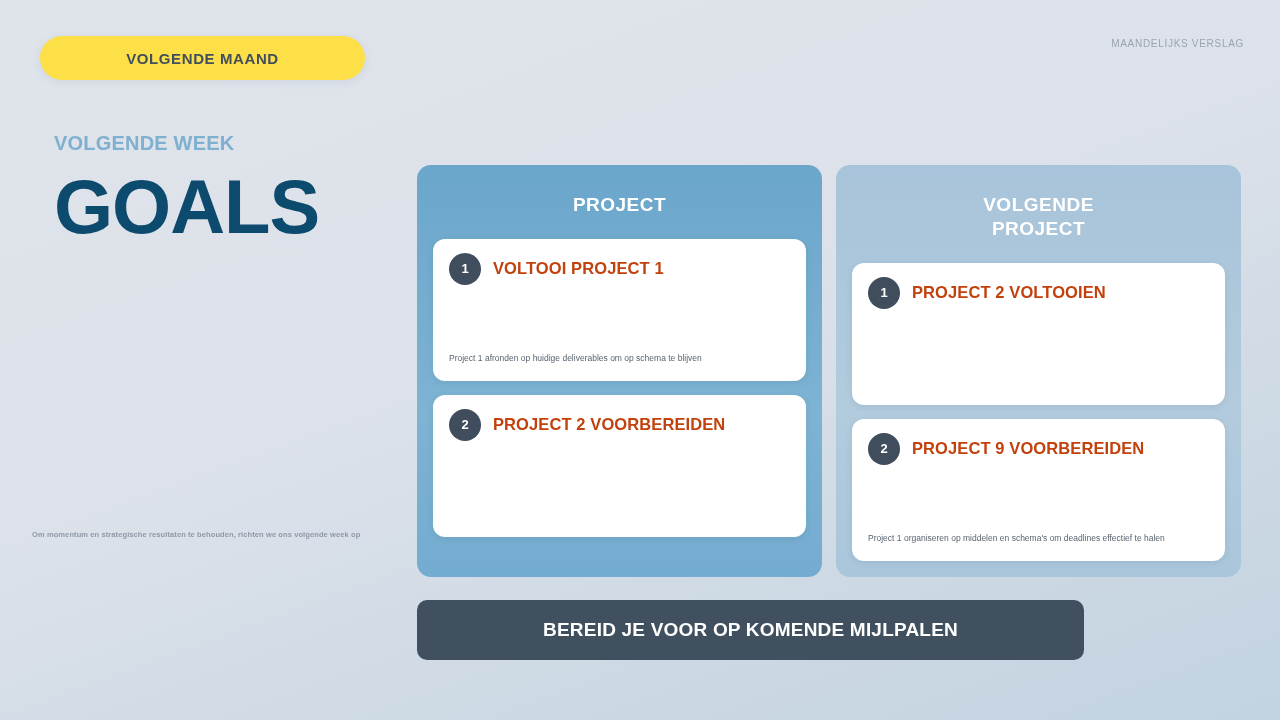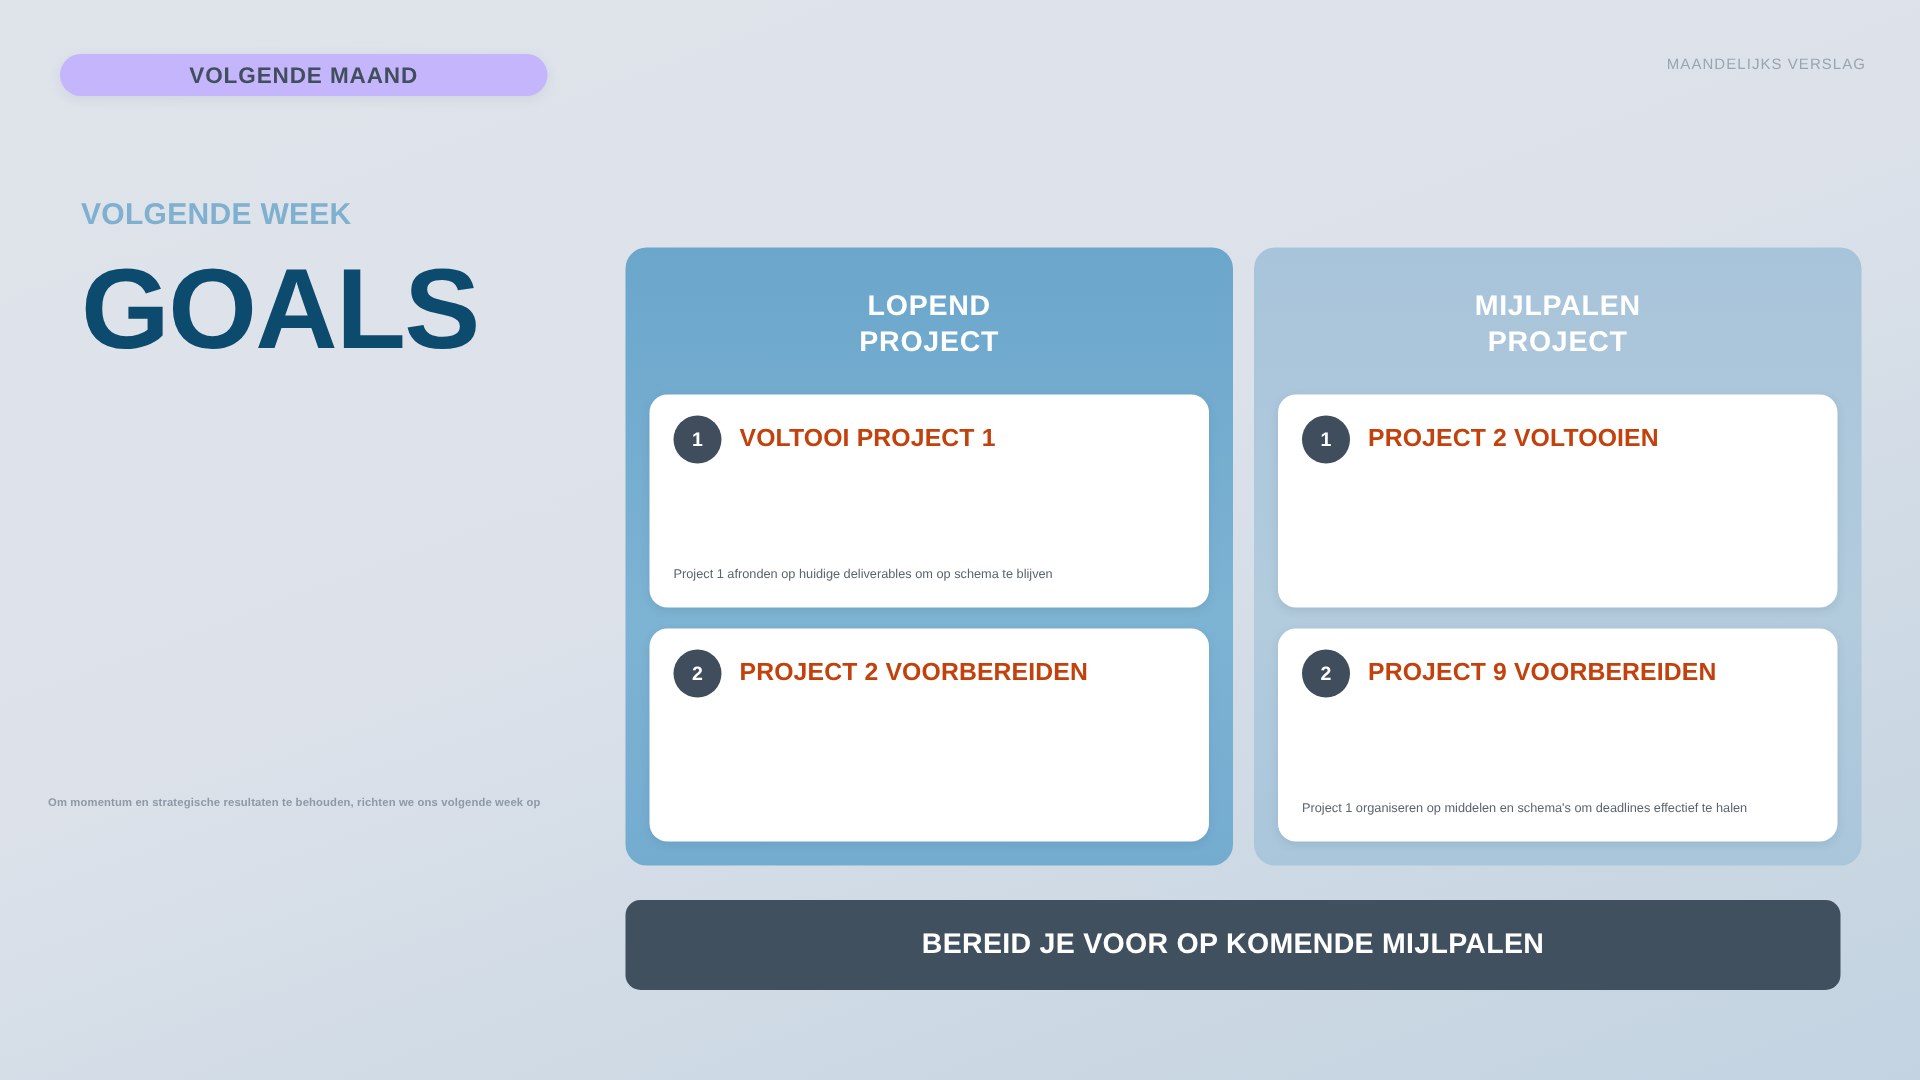--- a/index.html
+++ b/index.html
@@ -14,22 +14,22 @@
     background: linear-gradient(160deg, #dfe3ea 0%, #dde2ea 45%, #cdd9e4 75%, #c3d3e1 100%);
     position: relative;
   }
 
   
   .top-pill {
     position: absolute;
     left: 40px;
     top: 36px;
     width: 325px;
-    height: 28px;
-    background: #c4b5fd;
+    height: 44px;
+    background: #fde047;
     border-radius: 22px;
     box-shadow: 0 2px 8px rgba(80, 100, 120, 0.10);
     display: flex;
     align-items: center;
     justify-content: center;
   }
   .top-pill-label {
     font-size: 15px;
     font-weight: bold;
     letter-spacing: 0.6px;
@@ -152,21 +152,21 @@
     color: #59646f;
   }
   .desc-sm { font-size: 8.5px; }
   .desc-md { font-size: 12.5px; }
 
   
   .footer-banner {
     position: absolute;
     left: 417px;
     top: 600px;
-    width: 810px;
+    width: 667px;
     height: 60px;
     background: #41505f;
     border-radius: 10px;
     display: flex;
     align-items: center;
     justify-content: center;
   }
   .footer-text {
     color: #ffffff;
     font-size: 19px;
@@ -186,21 +186,20 @@
 <div class="left-col">
   <p class="eyebrow">VOLGENDE WEEK</p>
   <h1 class="big-title">GOALS</h1>
 </div>
 <div class="footnote">Om momentum en strategische resultaten te behouden, richten we ons volgende week op</div>
 
 <div class="cards-row">
 
   <div class="col-card primary">
     <div class="col-header">
-      <div>LOPEND</div>
       <div>PROJECT</div>
     </div>
     <div class="col-body">
 
       <div class="goal-card">
         <div class="goal-head">
           <div class="badge">1</div>
           <div class="goal-title">VOLTOOI PROJECT 1</div>
         </div>
         <div class="goal-desc desc-sm">Project 1 afronden op huidige deliverables om op schema te blijven</div>
@@ -211,21 +210,21 @@
           <div class="badge">2</div>
           <div class="goal-title">PROJECT 2 VOORBEREIDEN</div>
         </div>
       </div>
 
     </div>
   </div>
 
   <div class="col-card secondary">
     <div class="col-header">
-      <div>MIJLPALEN</div>
+      <div>VOLGENDE</div>
       <div>PROJECT</div>
     </div>
     <div class="col-body">
 
       <div class="goal-card">
         <div class="goal-head">
           <div class="badge">1</div>
           <div class="goal-title">PROJECT 2 VOLTOOIEN</div>
         </div>
       </div>

